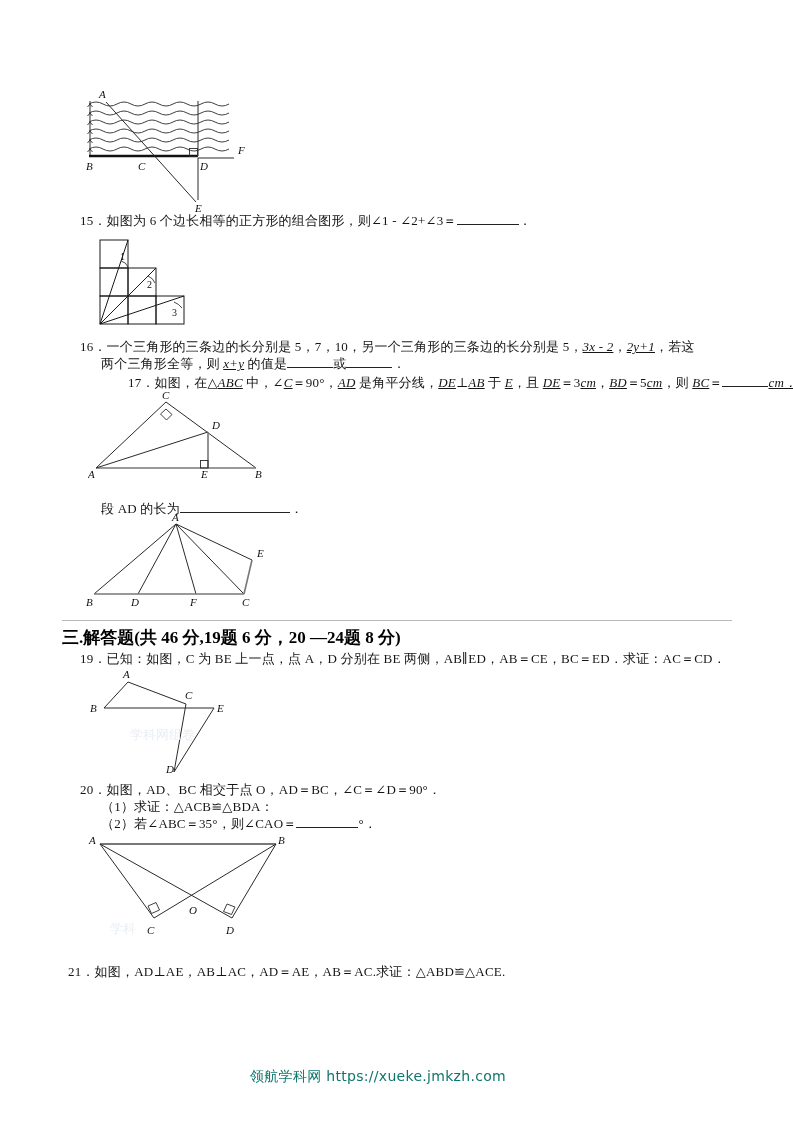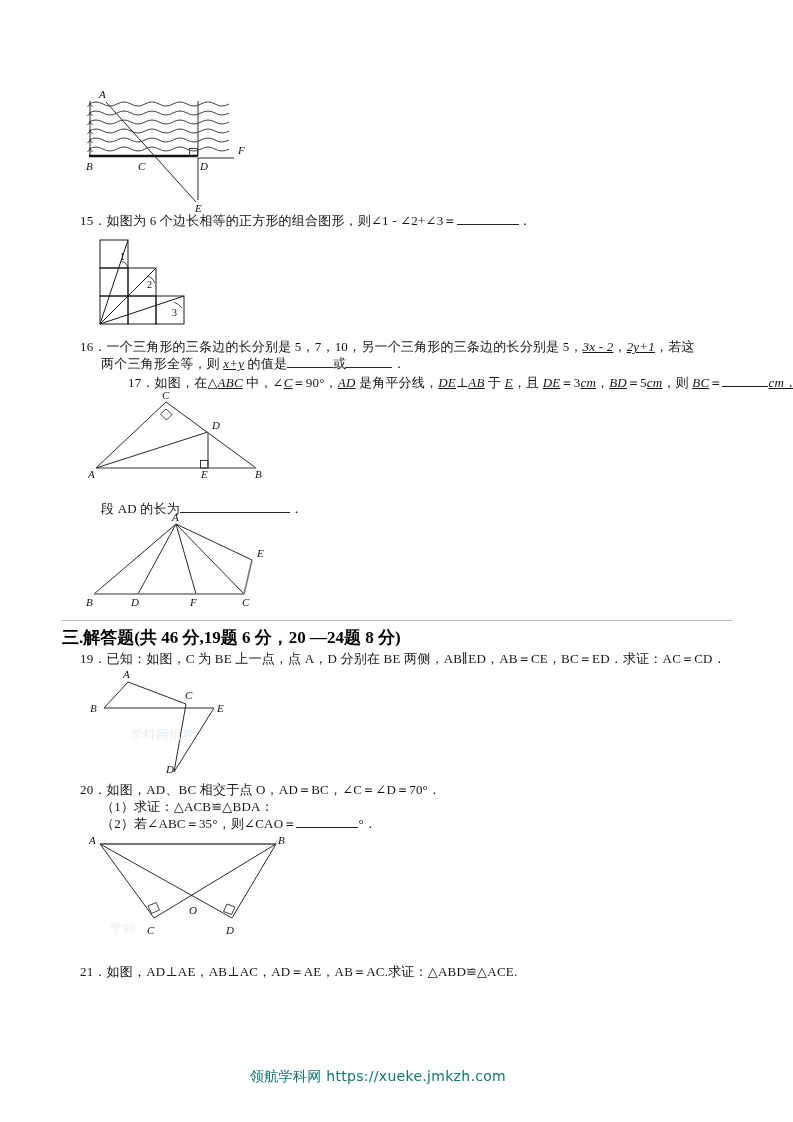--- a/index.html
+++ b/index.html
@@ -251,21 +251,21 @@
       </g>
       <text class="lbl" x="37" y="12">A</text>
       <text class="lbl" x="4" y="46">B</text>
       <text class="lbl" x="99" y="33">C</text>
       <text class="lbl" x="131" y="46">E</text>
       <text class="lbl" x="80" y="107">D</text>
     </svg>
   </div>
 
   <div class="q-line" style="left:80px; top:781px;">
-    <span class="q-num">20．</span><span>如图，AD、BC 相交于点 O，AD＝BC，∠C＝∠D＝70°．</span>
+    <span class="q-num">20．</span><span>如图，AD、BC 相交于点 O，AD＝BC，∠C＝∠D＝90°．</span>
   </div>
   <div class="q-line" style="left:101px; top:798px;">
     <span>（1）求证：△ACB≌△BDA：</span>
   </div>
   <div class="q-line" style="left:101px; top:815px;">
     <span>（2）若∠ABC＝35°，则∠CAO＝</span><span class="blank blank-l"></span><span>°．</span>
   </div>
 
   <div class="fig" style="left:86px; top:834px;">
     <svg width="280" height="110" viewBox="0 0 280 110">
@@ -281,21 +281,21 @@
       <polygon points="62,72 70,68.5 73.5,76 65.5,79.5" fill="none" stroke="#2a2a2a" stroke-width="0.9"></polygon>
       <polygon points="141,70 149,73 145.5,80.5 137.5,77.5" fill="none" stroke="#2a2a2a" stroke-width="0.9"></polygon>
       <text class="lbl" x="3" y="10">A</text>
       <text class="lbl" x="192" y="10">B</text>
       <text class="lbl" x="61" y="100">C</text>
       <text class="lbl" x="140" y="100">D</text>
       <text class="lbl" x="103" y="80">O</text>
     </svg>
   </div>
 
-  <div class="q-line" style="left:80px; top:963px;">
+  <div class="q-line" style="left:68px; top:963px;">
     <span class="q-num">21．</span><span>如图，AD⊥AE，AB⊥AC，AD＝AE，AB＝AC.求证：△ABD≌△ACE.</span>
   </div>
 
   <div class="faint" style="left:118px; top:726px;margin-left:12px;">学科网组卷</div>
   <div class="faint" style="left:110px; top:888px;margin-top:32px;">学科</div>
 
   <div class="watermark" style="left:250px; top:1068px;">领航学科网 https://xueke.jmkzh.com</div>
 
 </div>
 

